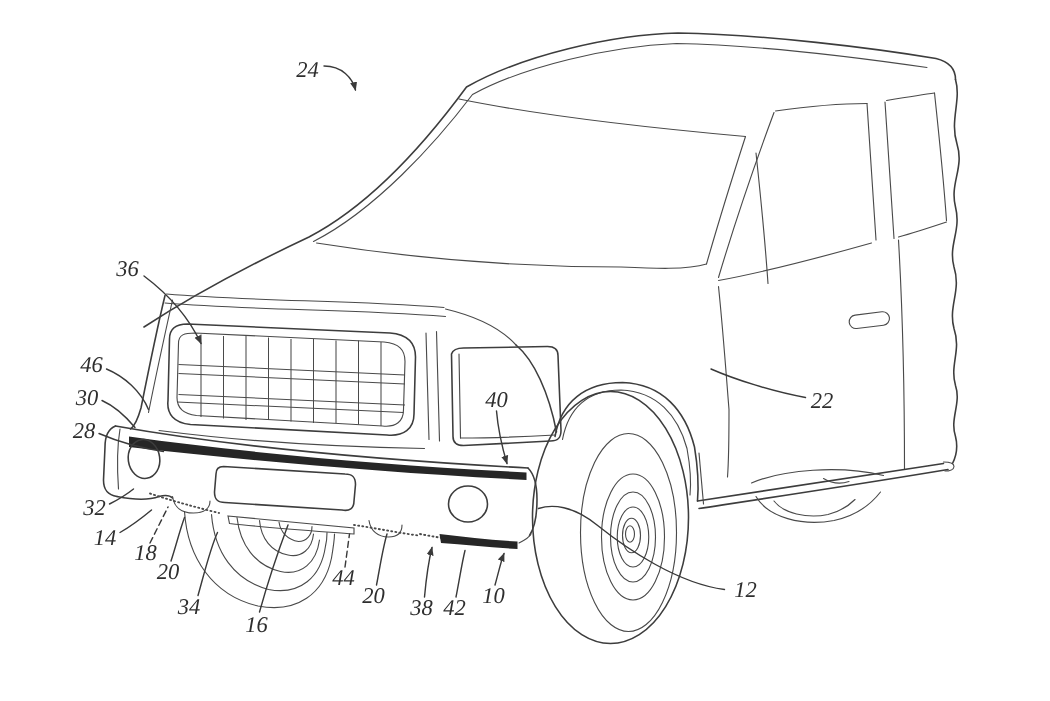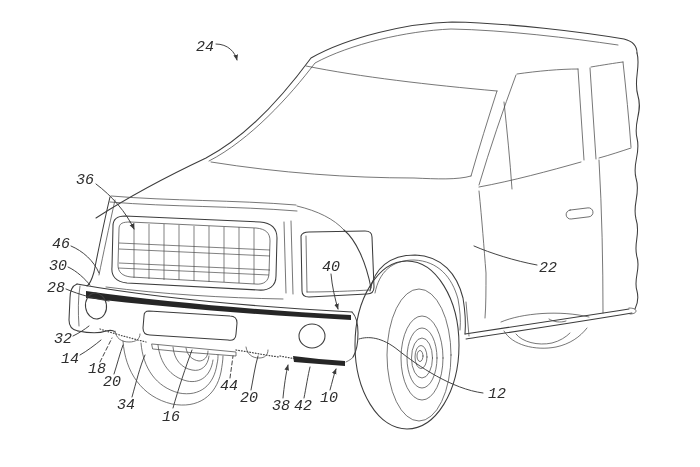--- a/index.html
+++ b/index.html
@@ -1,17 +1,17 @@
 <!DOCTYPE html>
 <html><head>
 <meta charset="utf-8">
 <style>
   html,body{margin:0;padding:0;background:#ffffff;}
   #stage{position:relative;width:700px;height:467px;background:#ffffff;overflow:hidden;
-         font-family:Liberation Mono, monospace;}
+         font-family:Liberation Serif, serif;}
   svg{position:absolute;left:0;top:0;}
   .ln{fill:none;stroke:#3d3d3d;stroke-width:1.05;stroke-linecap:round;stroke-linejoin:round;}
   .thin{fill:none;stroke:#4a4a4a;stroke-width:0.75;stroke-linecap:round;}
   .bar{fill:none;stroke:#4a4a4a;stroke-width:0.7;}
   .leader{fill:none;stroke:#3a3a3a;stroke-width:0.95;stroke-linecap:round;}
   .leader.dashed{stroke-dasharray:4 2.6;}
   .stipple{fill:none;stroke:#4a4a4a;stroke-width:1.25;stroke-dasharray:0.7 2.1;stroke-linecap:round;}
   .reflabel{font-style:italic;font-size:15px;fill:#2e2e2e;}
 </style>
 </head>

